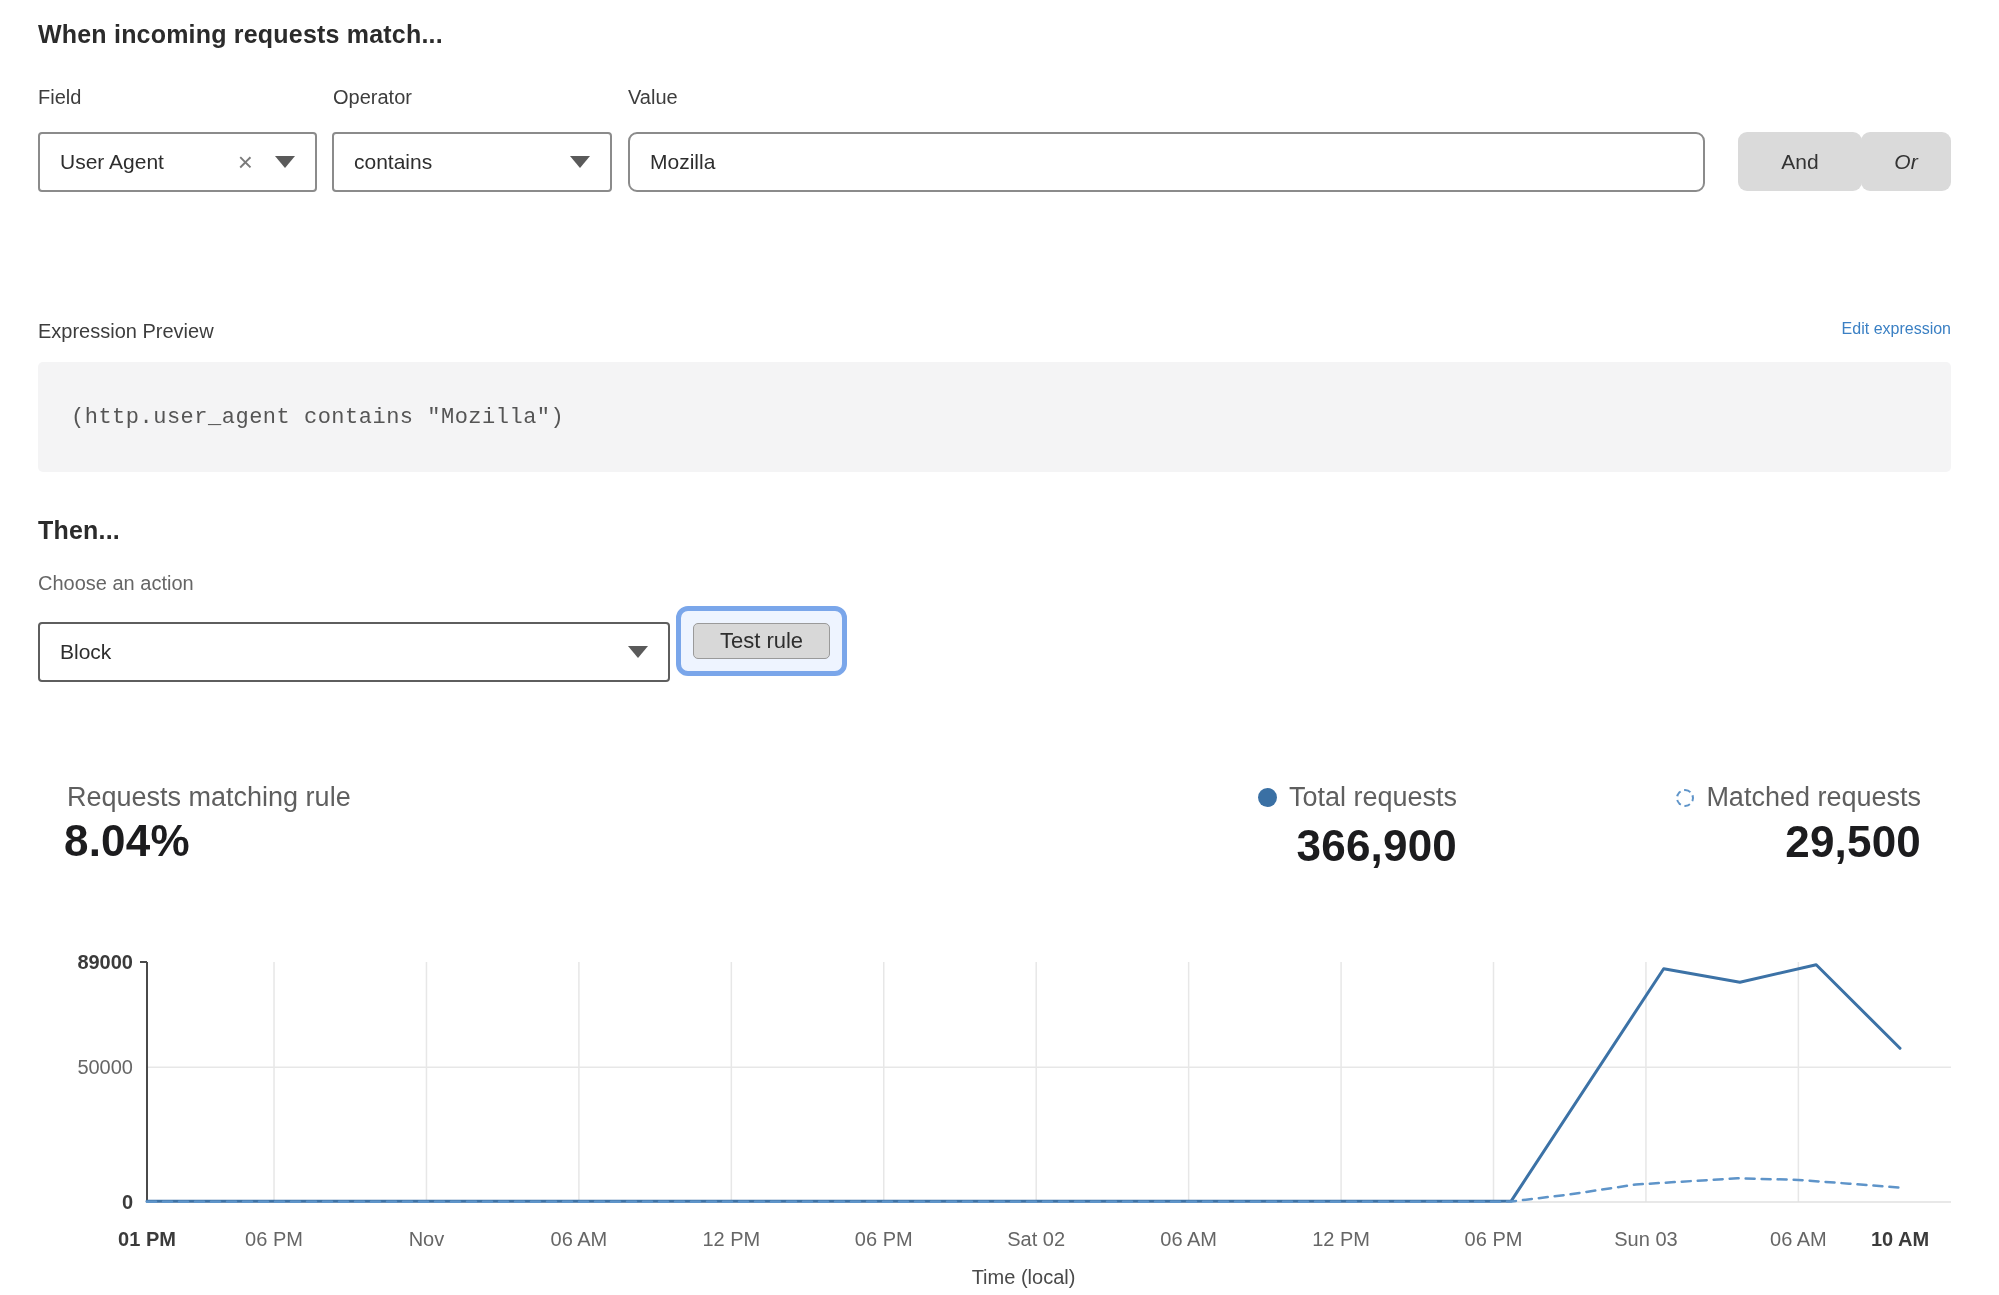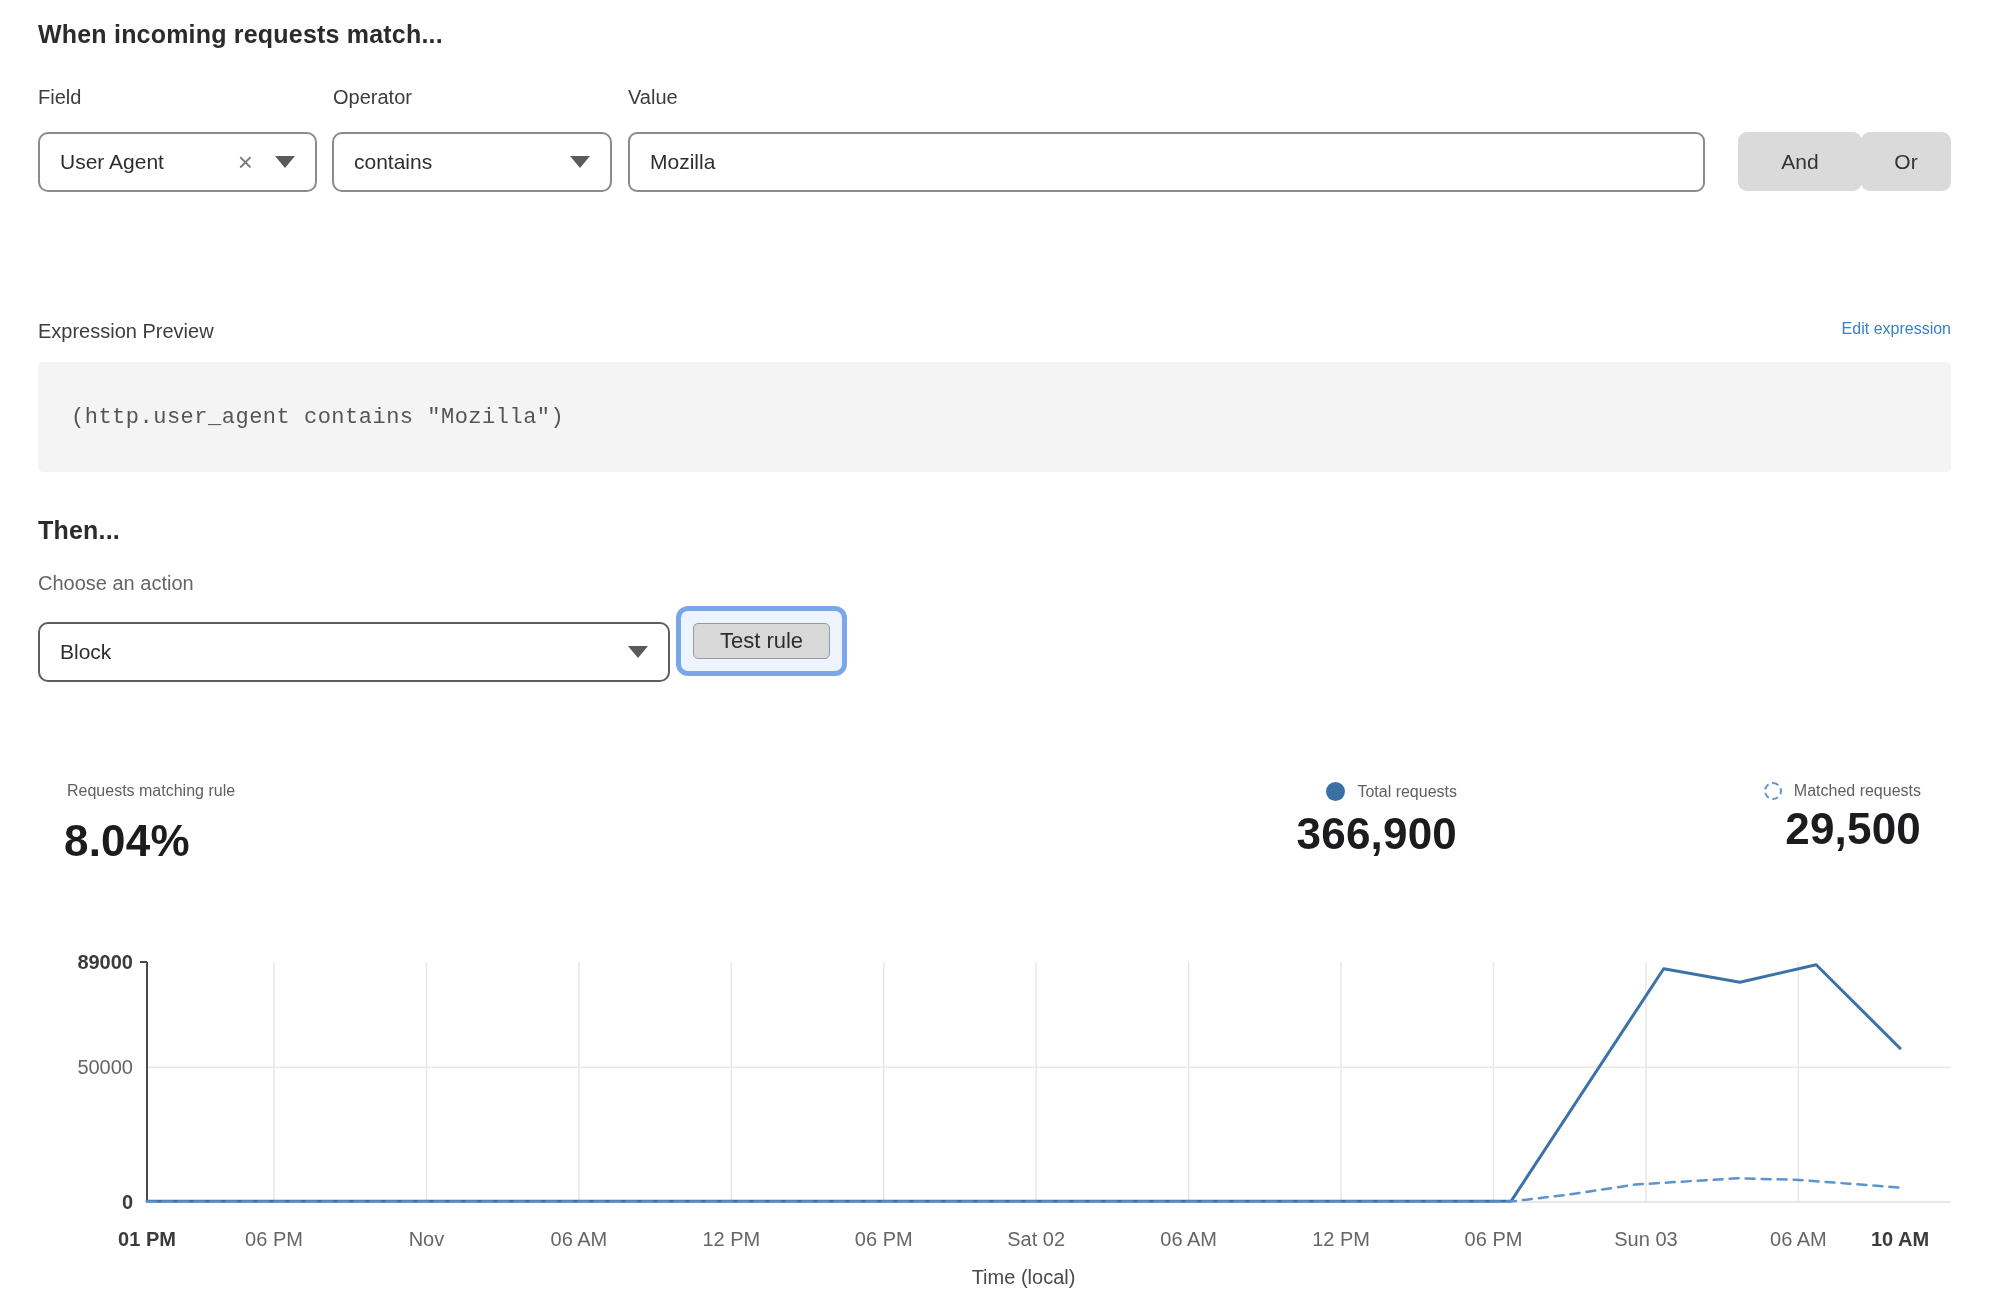--- a/index.html
+++ b/index.html
@@ -2,42 +2,42 @@
 <html><head>
 <meta charset="utf-8">
 <style>
   html,body{margin:0;padding:0;background:#ffffff;}
   .screen{position:relative;width:1999px;height:1295px;background:#ffffff;
           font-family:"Liberation Sans",sans-serif;color:#2b2b2b;overflow:hidden;}
   .abs{position:absolute;}
   .h-title{font-size:25px;font-weight:bold;color:#2b2b2b;letter-spacing:.2px;}
   .f-label{font-size:20px;color:#3d3d3d;}
   .muted{color:#666666;}
-  .inputbox{position:absolute;height:60px;border:2px solid #8b8b8b;border-radius:10px;background:#fff;
+  .inputbox{position:absolute;height:60px;border:2px solid #8b8b8b;border-radius:4px;background:#fff;
             display:flex;align-items:center;padding:3px 20px;box-sizing:border-box;
             font-size:21px;color:#2e2e2e;cursor:pointer;}
   .inputbox .grow{flex:1;}
   .caret-icon{width:0;height:0;border-left:10px solid transparent;border-right:10px solid transparent;
               border-top:12px solid #5a5a5a;flex:none;}
   .xclose{font-size:26px;color:#7a7a7a;line-height:1;margin-right:22px;flex:none;}
   .value-input{position:absolute;height:60px;border:2px solid #8b8b8b;border-radius:9px;background:#fff;
                box-sizing:border-box;font-size:21px;color:#2e2e2e;padding:0 20px;outline:none;
                font-family:"Liberation Sans",sans-serif;}
   .pill-btn{position:absolute;height:59px;background:#dadada;border:none;border-radius:9px;
             font-size:21px;color:#333333;font-family:"Liberation Sans",sans-serif;cursor:pointer;}
   .link{font-size:16px;color:#3b80c4;text-decoration:none;cursor:pointer;}
   .codebox{position:absolute;background:#f4f4f5;border-radius:5px;display:flex;align-items:center;}
   .code{font-family:"Liberation Mono","DejaVu Sans Mono",monospace;font-size:22px;color:#555555;
         padding-left:33px;letter-spacing:.5px;}
   .select-dark{border-color:#5e5e5e;}
   .ring{position:absolute;border:5px solid #7aa6ea;border-radius:12px;box-sizing:border-box;
         background:#eef4ff;padding:12px;cursor:pointer;}
   .ring button{width:100%;height:100%;background:#d8d8d8;border:1px solid #9a9a9a;border-radius:5px;
                font-size:22px;color:#2e2e2e;font-family:"Liberation Sans",sans-serif;cursor:pointer;}
-  .stat-label{font-size:16px;color:#5f5f5f;}
+  .stat-label{font-size:27px;color:#5f5f5f;}
   .bignum{font-size:44px;font-weight:bold;color:#1c1c1e;letter-spacing:.2px;}
   .legend-row{display:flex;align-items:center;justify-content:flex-end;gap:12px;}
   .legend-dot{width:19px;height:19px;border-radius:50%;background:#3a70a4;flex:none;}
   .legend-dash{width:18px;height:18px;border-radius:50%;border:2px dashed #5e94c9;
                box-sizing:border-box;background:#fff;flex:none;}
   .right-align{text-align:right;}
   #chart-svg{position:absolute;left:0;top:0;font-family:"Liberation Sans",sans-serif;}
 </style>
 </head>
 <body>
@@ -57,21 +57,21 @@
   </div>
 
   <div class="inputbox" style="left:332px;top:132px;width:280px;">
     <span class="grow">contains</span>
     <span class="caret-icon"></span>
   </div>
 
   <input class="value-input" style="left: 628px; top: 132px; width: 1077px;" value="Mozilla">
 
   <button class="pill-btn" style="left:1738px;top:132px;width:124px;">And</button>
-  <button class="pill-btn" style="left:1861px;top:132px;width:90px;">Or</button>
+  <button class="pill-btn" style="left:1861px;top:132px;width:90px;font-style:italic;">Or</button>
 
   <div class="abs f-label" style="left:38px;top:320px;">Expression Preview</div>
   <a class="abs link" style="top:320px;right:48px;">Edit expression</a>
   <div class="codebox" style="left:38px;top:362px;width:1913px;height:110px;">
     <span class="code">(http.user_agent contains "Mozilla")</span>
   </div>
 
   <div class="abs h-title" style="left:38px;top:516px;">Then...</div>
   <div class="abs f-label muted" style="left:38px;top:572px;">Choose an action</div>
 

